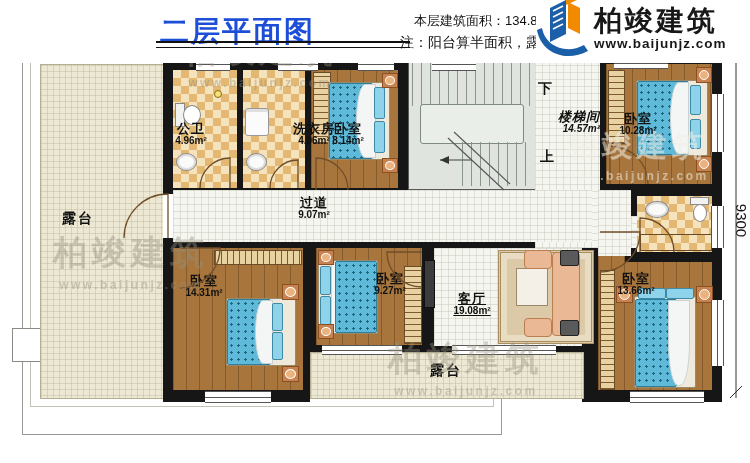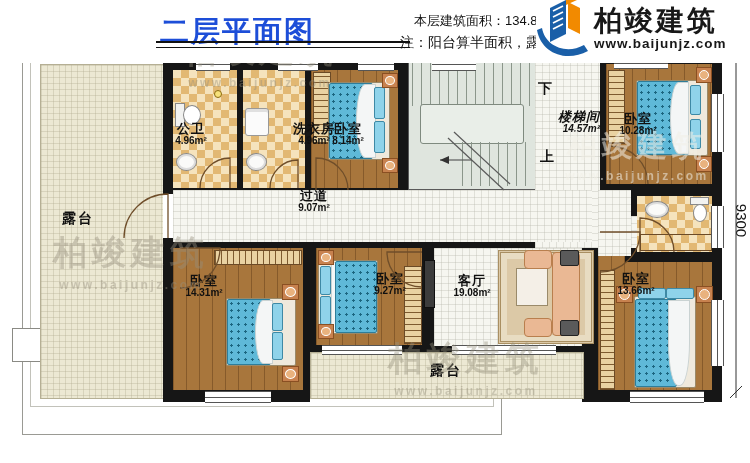--- a/index.html
+++ b/index.html
@@ -204,33 +204,33 @@
   <div class="rlabel" style="left:536px;top:110px;width:64px;text-align:right;font-style:italic;">
     <span class="nm">楼梯间</span>
     <span class="ar">14.57m²</span>
   </div>
   <div class="stairdir" style="left:538px;top:80px;">下</div>
   <div class="stairdir" style="left:540px;top:148px;">上</div>
   <div class="rlabel" style="left:606px;top:112px;width:64px;">
     <span class="nm">卧室</span>
     <span class="ar">10.28m²</span>
   </div>
-  <div class="rlabel" style="left:282px;top:189px;width:64px;">
+  <div class="rlabel" style="left:282px;top:196px;width:64px;">
     <span class="nm">过道</span>
     <span class="ar">9.07m²</span>
   </div>
   <div class="rlabel" style="left:172px;top:274px;width:64px;">
     <span class="nm">卧室</span>
     <span class="ar">14.31m²</span>
   </div>
   <div class="rlabel" style="left:358px;top:272px;width:64px;">
     <span class="nm">卧室</span>
     <span class="ar">9.27m²</span>
   </div>
-  <div class="rlabel" style="left:440px;top:274px;width:64px;">
+  <div class="rlabel" style="left:440px;top:292px;width:64px;text-decoration:underline;">
     <span class="nm">客厅</span>
     <span class="ar">19.08m²</span>
   </div>
   <div class="rlabel" style="left:600px;top:272px;width:72px;">
     <span class="nm">卧室</span>
     <span class="ar">13.66m²</span>
   </div>
   <div class="biglabel" style="left:430px;top:362px;">露台</div>
 
   <svg class="overlay" width="750" height="463" viewBox="0 0 750 463">

